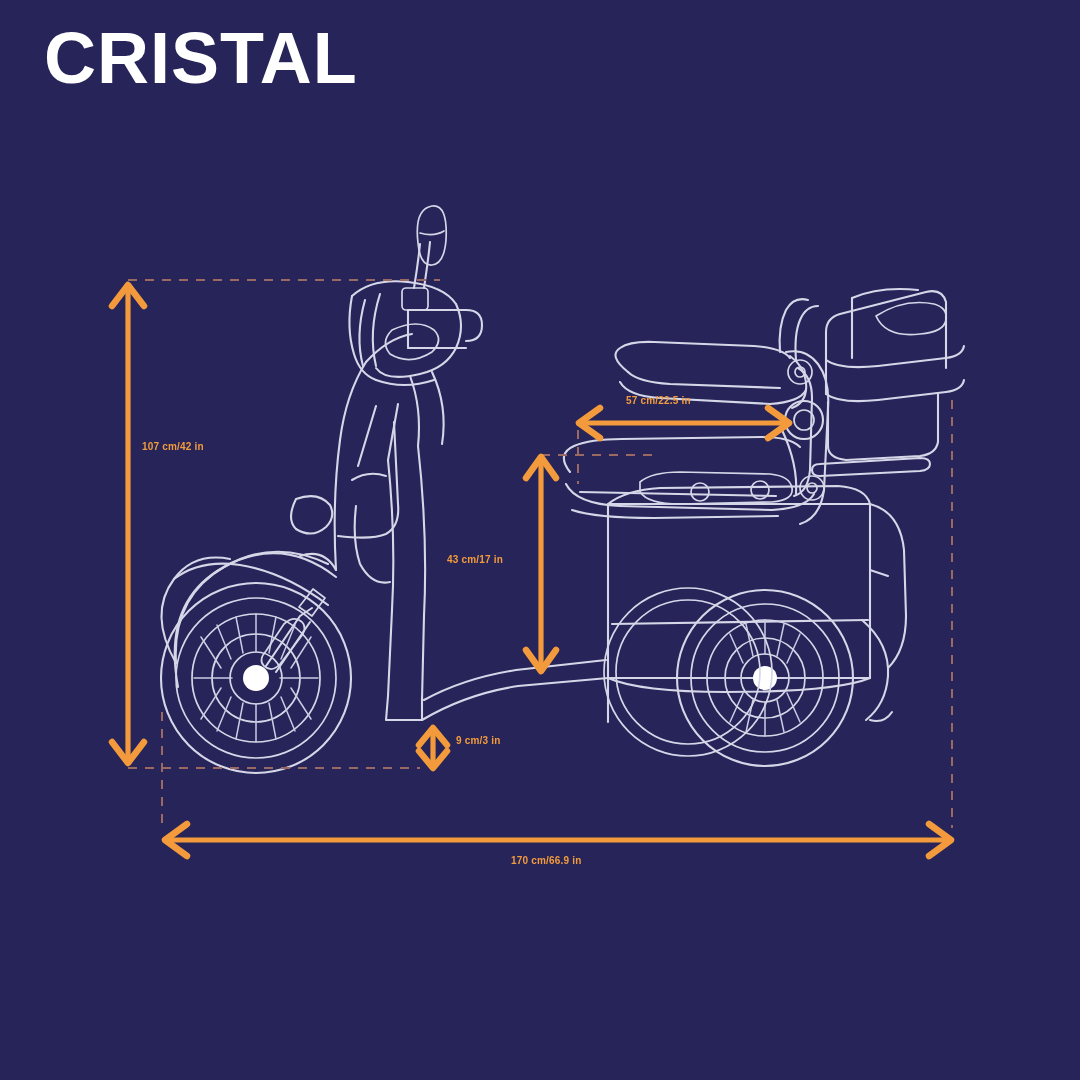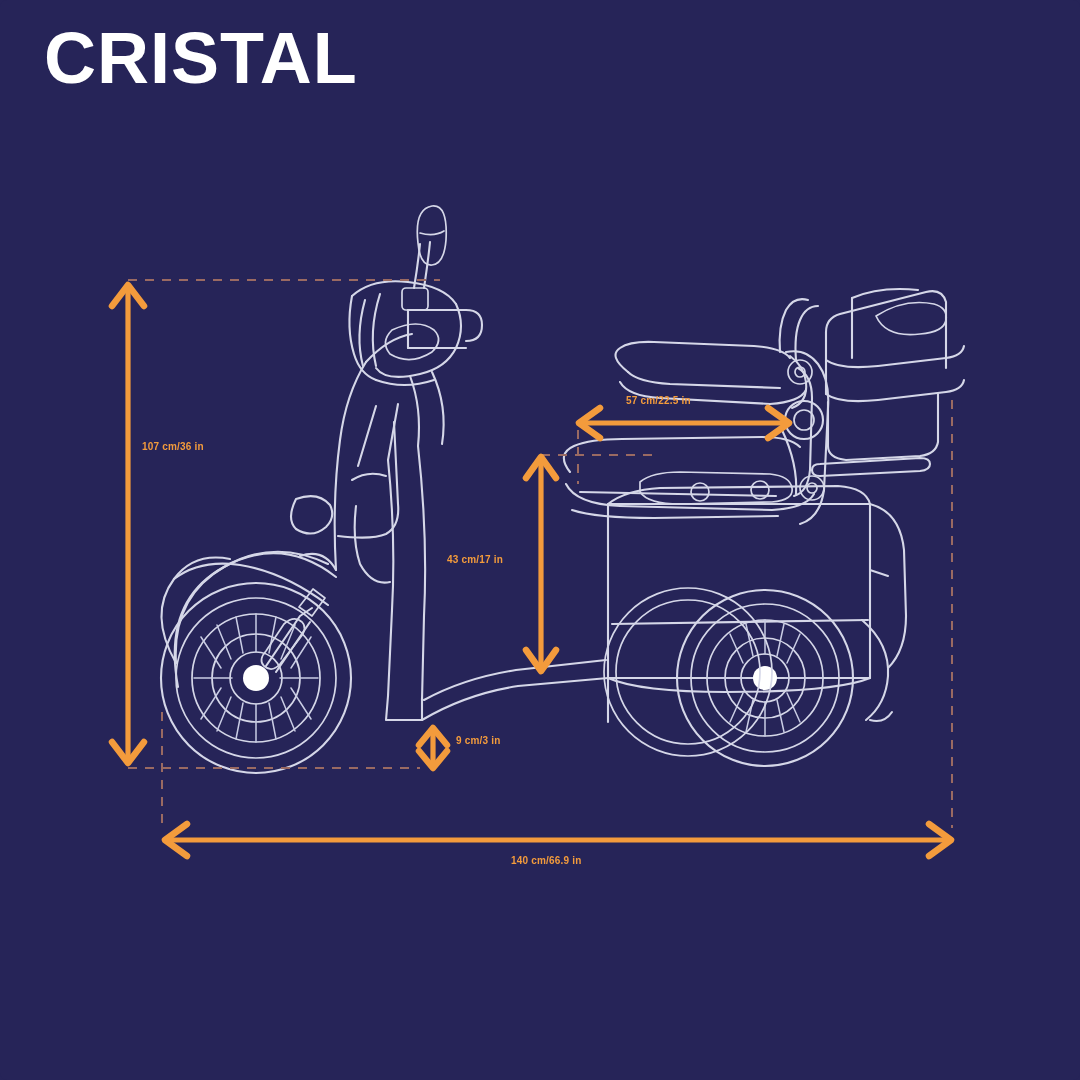--- a/index.html
+++ b/index.html
@@ -264,23 +264,23 @@
 
       <g>
         <line class="oline" x1="170" y1="840" x2="946" y2="840"></line>
         <polyline class="ohead" points="187,824 165,840 187,856"></polyline>
         <polyline class="ohead" points="929,824 951,840 929,856"></polyline>
       </g>
 
     </g>
   </svg>
 
-  <div class="dim-label" id="label-height">107 cm/36 in</div>
+  <div class="dim-label" id="label-height">107 cm/42 in</div>
 
   <div class="dim-label" id="label-seatw">57 cm/22.5 in</div>
 
   <div class="dim-label" id="label-seath">43 cm/17 in</div>
 
   <div class="dim-label" id="label-ground">9 cm/3 in</div>
 
-  <div class="dim-label" id="label-length">140 cm/66.9 in</div>
+  <div class="dim-label" id="label-length">170 cm/66.9 in</div>
 
 </div>
 
 </body></html>

